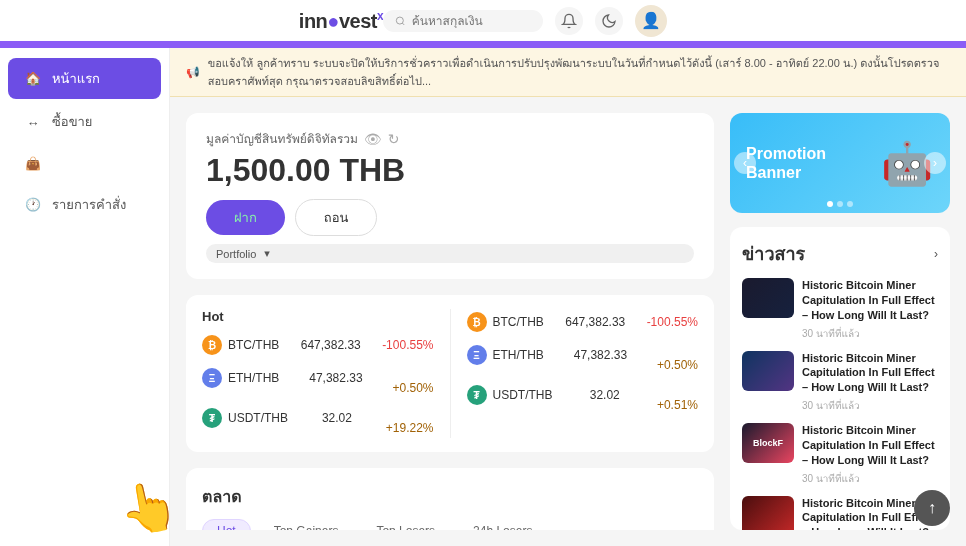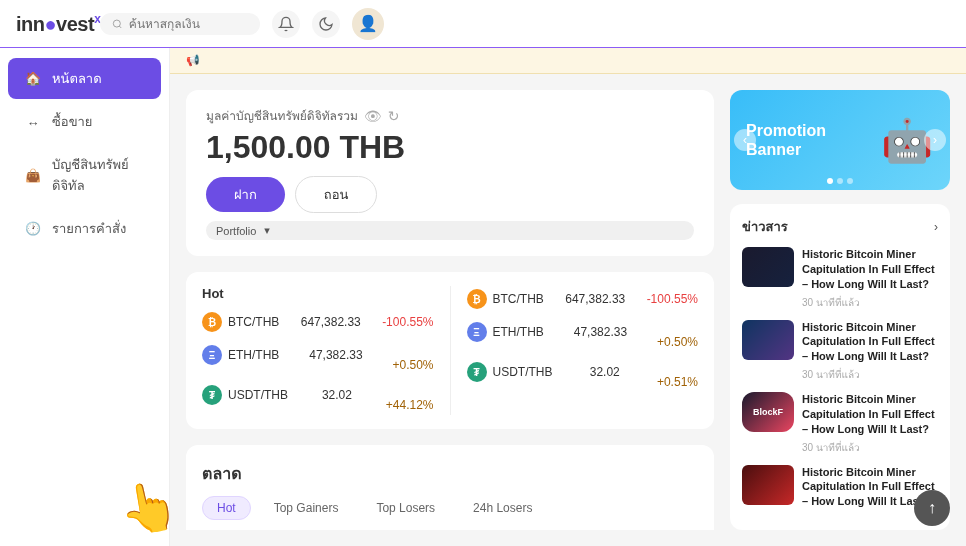--- a/index.html
+++ b/index.html
@@ -1,19 +1,19 @@
 <!DOCTYPE html>
 <html><head>
   <meta charset="utf-8">
   <style>
     * { box-sizing: border-box; margin: 0; padding: 0; }
     body { font-family: 'Segoe UI', Arial, sans-serif; background: #f5f5f5; font-size: 13px; color: #333; display: flex; flex-direction: column; height: 546px; overflow: hidden; }
 
     
-    .topnav { background: #fff; display: flex; align-items: center; justify-content: flex-start; padding: 0 16px; height: 48px; border-bottom: 1px solid #8b5cf6; flex-shrink: 0; }
+    .topnav { background: #fff; display: flex; align-items: center; justify-content: center; padding: 0 16px; height: 48px; border-bottom: 7px solid #8b5cf6; flex-shrink: 0; }
     .logo { font-size: 20px; font-weight: 700; color: #333; letter-spacing: -0.5px; }
     .logo span { color: #6c4de4; }
     .logo-x { color: #6c4de4; font-size: 12px; vertical-align: super; }
     .topnav-right { display: flex; align-items: center; gap: 12px; }
     .search-box { display: flex; align-items: center; background: #f5f5f5; border-radius: 20px; padding: 4px 12px; gap: 6px; width: 160px; }
     .search-box input { border: none; background: transparent; outline: none; font-size: 12px; color: #333; width: 100%; }
     .topnav-icon { width: 28px; height: 28px; display: flex; align-items: center; justify-content: center; cursor: pointer; border-radius: 50%; color: #666; background: #f5f5f5; }
     .avatar { width: 32px; height: 32px; background: #f0e6d3; border-radius: 50%; display: flex; align-items: center; justify-content: center; color: #c9964a; font-size: 16px; cursor: pointer; }
 
     
@@ -37,21 +37,21 @@
     .content-body { display: flex; flex: 1; padding: 16px; gap: 16px; overflow: hidden; }
 
     
     .left-panel { flex: 1; display: flex; flex-direction: column; gap: 16px; min-width: 0; overflow-y: auto; }
 
     
     .portfolio-section { background: #fff; border-radius: 12px; padding: 16px 20px; flex-shrink: 0; }
     .portfolio-label { font-size: 12px; color: #666; display: flex; align-items: center; gap: 6px; margin-bottom: 4px; }
     .portfolio-amount { font-size: 32px; font-weight: 700; color: #333; margin-bottom: 10px; }
     .portfolio-actions { display: flex; align-items: center; gap: 10px; }
-    .btn-primary { background: #6c4de4; color: #ffffff; border: none; border-radius: 20px; padding: 7px 28px; cursor: pointer; font-size: 13px; }
+    .btn-primary { background: #6c4de4; color: #86efac; border: none; border-radius: 20px; padding: 7px 28px; cursor: pointer; font-size: 13px; }
     .btn-secondary { background: #fff; color: #333; border: 1px solid #ddd; border-radius: 20px; padding: 7px 28px; cursor: pointer; font-size: 13px; }
     .portfolio-tag { background: #f0f0f0; border-radius: 16px; padding: 3px 10px; font-size: 11px; color: #555; display: flex; align-items: center; gap: 8px; cursor: pointer; margin-top: 8px; }
 
     
     .hot-section { background: #fff; border-radius: 12px; padding: 14px 16px; flex-shrink: 0; }
     .hot-gainer-row { display: flex; gap: 12px; }
     .mini-table { flex: 1; }
     .mini-table-title { font-size: 13px; font-weight: 600; color: #333; margin-bottom: 8px; }
     .mini-table-row { display: flex; align-items: center; justify-content: space-between; padding: 3px 0; }
     .mini-table-coin { display: flex; align-items: center; gap: 6px; font-size: 12px; color: #333; }
@@ -90,21 +90,21 @@
     .promo-nav { position: absolute; bottom: 6px; left: 50%; transform: translateX(-50%); display: flex; gap: 4px; }
     .promo-dot { width: 6px; height: 6px; border-radius: 50%; background: rgba(255,255,255,0.5); }
     .promo-dot.active { background: #fff; }
     .promo-arrow { position: absolute; top: 50%; transform: translateY(-50%); background: rgba(255,255,255,0.5); border-radius: 50%; width: 22px; height: 22px; display: flex; align-items: center; justify-content: center; cursor: pointer; font-size: 12px; color: #fff; }
     .promo-arrow.left { left: 4px; }
     .promo-arrow.right { right: 4px; }
 
     
     .news-section { background: #fff; border-radius: 12px; padding: 12px; flex: 1; overflow-y: auto; }
     .news-header { display: flex; align-items: center; justify-content: space-between; margin-bottom: 10px; }
-    .news-title { font-size: 13px; font-weight: 700; color: #333; }
+    .news-title { font-size: 18px; font-weight: 700; color: #333; }
     .news-arrow { color: #555; font-size: 12px; cursor: pointer; }
     .news-item { display: flex; gap: 8px; margin-bottom: 10px; align-items: flex-start; }
     .news-thumb { width: 52px; height: 40px; border-radius: 6px; object-fit: cover; flex-shrink: 0; overflow: hidden; }
     .news-info { flex: 1; }
     .news-headline { font-size: 11px; font-weight: 600; color: #222; line-height: 1.35; margin-bottom: 3px; }
     .news-time { font-size: 10px; color: #aaa; }
 
     
     .scroll-top { position: fixed; bottom: 20px; right: 16px; width: 36px; height: 36px; background: #555; border-radius: 50%; display: flex; align-items: center; justify-content: center; color: #fff; cursor: pointer; font-size: 16px; }
 
@@ -147,41 +147,41 @@
     </div>
     <div class="avatar">👤</div>
   </div>
 </div>
 
 <div class="main-layout">
 
   <div class="sidebar">
     <div class="sidebar-item active">
       <span class="s-icon">🏠</span>
-      <span>หน้ตลาด</span>
+      <span>หน้าแรก</span>
     </div>
     <div class="sidebar-item">
       <span class="s-icon">↔</span>
       <span>ซื้อขาย</span>
     </div>
     <div class="sidebar-item">
       <span class="s-icon">👜</span>
-      <span>บัญชีสินทรัพย์ดิจิทัล</span>
     </div>
     <div class="sidebar-item">
       <span class="s-icon">🕐</span>
       <span>รายการคำสั่ง</span>
     </div>
     <div class="cursor-hand">👆</div>
   </div>
 
   <div class="content">
 
     <div class="announcement">
       <span class="announcement-icon">📢</span>
+      <span>ขอแจ้งให้ ลูกค้าทราบ ระบบจะปิดให้บริการชั่วคราวเพื่อดำเนินการปรับปรุงพัฒนาระบบในวันที่กำหนดไว้ดังนี้ (เสาร์ 8.00 - อาทิตย์ 22.00 น.) ดงนั้นโปรดตรวจสอบคราศัพท์สุด กรุณาตรวจสอบลิขสิทธิ์ต่อไป...</span>
     </div>
 
     <div class="content-body">
 
       <div class="left-panel">
 
         <div class="portfolio-section">
           <div class="portfolio-label">
             <span>มูลค่าบัญชีสินทรัพย์ดิจิทัลรวม</span>
             <span class="icon-eye">👁</span>
@@ -218,21 +218,21 @@
                 </div>
                 <span class="mini-table-price">47,382.33</span>
                 <span class="mini-table-change green">+0.50%</span>
               </div>
               <div class="mini-table-row">
                 <div class="mini-table-coin">
                   <div class="coin-icon coin-usdt">₮</div>
                   <span>USDT/THB</span>
                 </div>
                 <span class="mini-table-price">32.02</span>
-                <span class="mini-table-change green">+44.12%</span>
+                <span class="mini-table-change green">+19.22%</span>
               </div>
             </div>
 
             <div class="divider"></div>
 
             <div class="mini-table">
               <div class="mini-table-row">
                 <div class="mini-table-coin">
                   <div class="coin-icon coin-btc">₿</div>
                   <span>BTC/THB</span>
@@ -313,21 +313,21 @@
             </div>
           </div>
           <div class="news-item">
             <div class="news-thumb thumb-2"></div>
             <div class="news-info">
               <div class="news-headline">Historic Bitcoin Miner Capitulation In Full Effect – How Long Will It Last?</div>
               <div class="news-time">30 นาทีที่แล้ว</div>
             </div>
           </div>
           <div class="news-item">
-            <div class="news-thumb thumb-3" style="display:flex;align-items:center;justify-content:center;color:#fff;font-size:9px;font-weight:700;border-radius:12px;">
+            <div class="news-thumb thumb-3" style="display:flex;align-items:center;justify-content:center;color:#fff;font-size:9px;font-weight:700;">
                 <span>BlockF</span>
               </div>
             <div class="news-info">
               <div class="news-headline">Historic Bitcoin Miner Capitulation In Full Effect – How Long Will It Last?</div>
               <div class="news-time">30 นาทีที่แล้ว</div>
             </div>
           </div>
           <div class="news-item">
             <div class="news-thumb thumb-4"></div>
             <div class="news-info">

